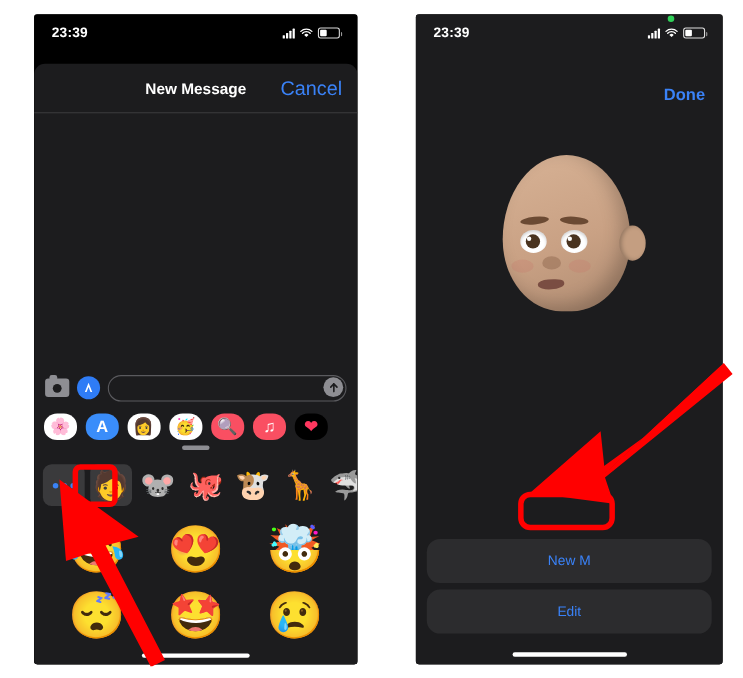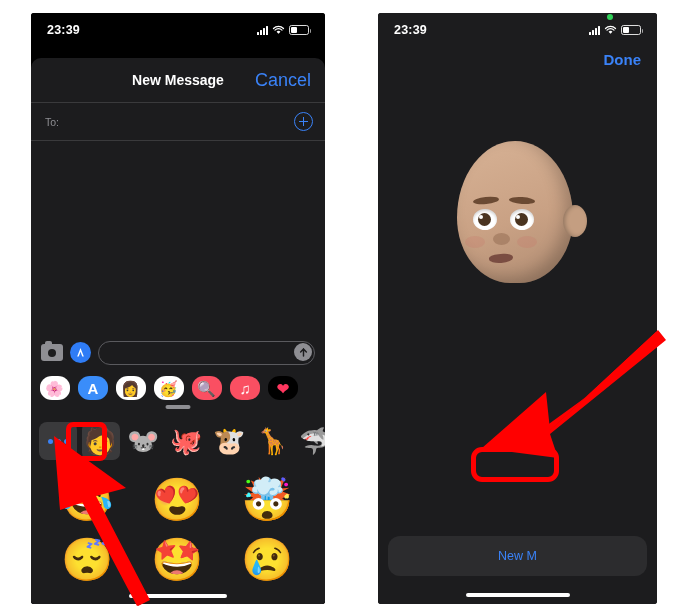--- a/index.html
+++ b/index.html
@@ -307,21 +307,21 @@
     left: 0; right: 0;
     top: 90px;
     height: 230px;
     display: flex;
     align-items: center;
     justify-content: center;
   }
   .done-btn {
     position: absolute;
     right: 16px;
-    top: 38px;
+    top: 65px;
     color: #3a82f7;
     font-size: 15px;
     font-weight: bold;
   }
 
   
   .head-wrap { position: relative; width: 150px; height: 170px; }
   .head {
     position: absolute;
     left: 14px; top: 8px;
@@ -484,24 +484,20 @@
           <span class="icon-battery">
               <span></span>
             </span>
         </div>
       </div>
 
       <div class="sheet">
         <div class="navbar">
           <span class="nav-title">New Message</span>
           <span class="nav-cancel">Cancel</span>
-        </div>
-        <div class="to-row">
-          <span class="to-label">To:</span>
-          <span class="add-contact"></span>
         </div>
         <div class="conversation"></div>
       </div>
 
       <div class="compose">
         <div class="camera-btn"></div>
         <div class="appstore-btn">
           <svg width="13" height="13" viewBox="0 0 14 14">
             <path d="M7 2.2 L10.6 11.2 L8.9 11.2 L7 6.2 L5.1 11.2 L3.4 11.2 Z" fill="#fff"></path>
           </svg>
@@ -633,20 +629,23 @@
             </div>
           <div class="nose"></div>
           <div class="mouth"></div>
         </div>
       </div>
 
       <div class="action-sheet" id="action-sheet">
           <div class="sheet-btn">
             <span>New M</span>
           </div>
+          <div class="sheet-btn">
+            <span>Edit</span>
+          </div>
         </div>
 
       <div class="home-indicator"></div>
     </div>
   </div>
 
   <div class="hl-box hl-edit"></div>
 
   <svg class="arrow-svg arrow-right" viewBox="0 0 190 130">
     <path d="M176 2 L62 108 L60 74 L8 116 L74 124 L66 96 L182 12 Z" fill="#ff0000"></path>

